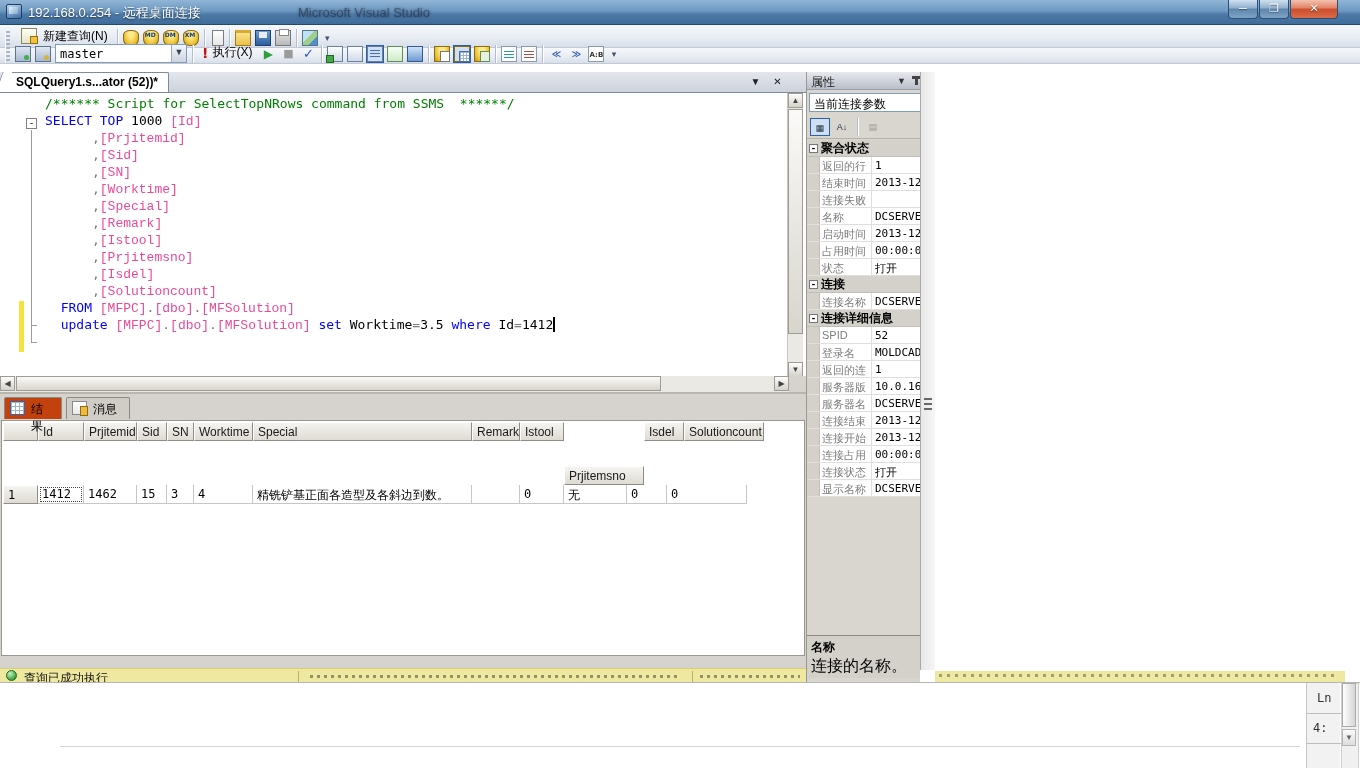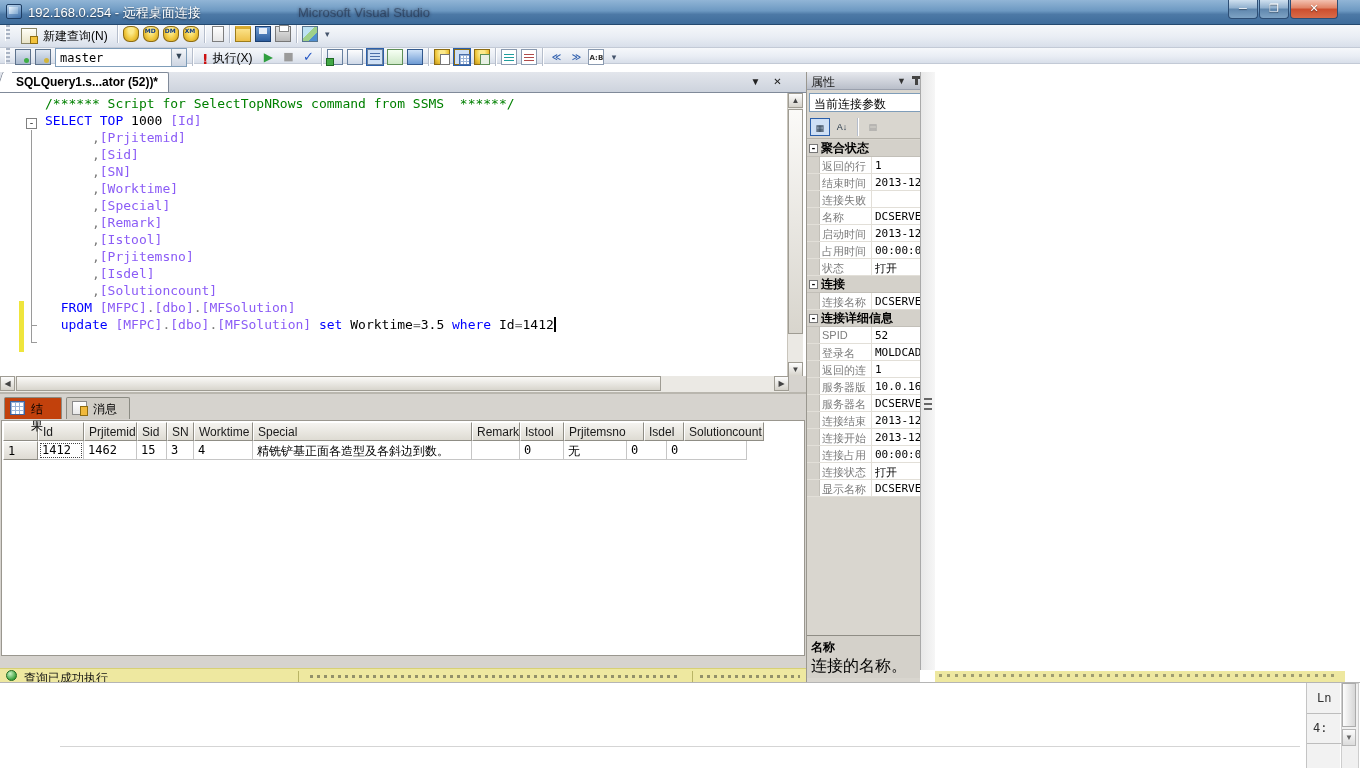--- a/index.html
+++ b/index.html
@@ -19,21 +19,21 @@
   .winbtn{top:0;height:19px;border:1px solid #2d4e75;border-top:none;border-radius:0 0 4px 4px;
     background:linear-gradient(180deg,#cfe0ef 0%,#8fafcd 45%,#5e86ad 50%,#7ea3c4 100%);
     color:#fff;text-align:center;line-height:17px;font-size:11px;text-shadow:0 1px 1px rgba(0,0,0,.5);}
   .winbtn.min{left:1228px;width:30px;}
   .winbtn.res{left:1259px;width:30px;}
   .winbtn.close{left:1290px;width:48px;
     background:linear-gradient(180deg,#f3c1b0 0%,#e08264 45%,#cc4e2e 50%,#d96b49 100%);}
 
   
   .tbrow{left:0;width:1360px;background:linear-gradient(180deg,#f6f8fb 0%,#e9edf4 55%,#d8dfea 100%);
-    border-bottom:1px solid #c3cad6;display:flex;align-items:flex-start;padding-left:2px;}
+    border-bottom:1px solid #c3cad6;display:flex;align-items:flex-end;padding-left:2px;}
   .tb1{top:25px;height:23px;}
   .tb2{top:48px;height:16px;}
   .grip{width:5px;height:16px;margin:0 3px;
     background:repeating-linear-gradient(180deg,#aab4c4 0 2px,transparent 2px 4px);border-left:1px solid #fff;}
   .tbsep{width:1px;height:18px;background:#b5bdcb;margin:0 3px;box-shadow:1px 0 0 #fff;}
   .tbi{position:relative;width:16px;height:16px;margin:1px 2px;display:inline-block;}
   .tbi[data-glyph]::before{content:attr(data-glyph);position:absolute;left:0;top:0;width:100%;height:100%;
      text-align:center;font-size:11px;line-height:16px;font-family:"DejaVu Sans",sans-serif;}
   .tbi.on{outline:1px solid #2b5faa;background:#cfe0f5;}
   .tbbtn{display:flex;align-items:center;gap:4px;padding:1px 5px;border:1px solid transparent;}
@@ -87,21 +87,21 @@
   .etabstrip{position:absolute;left:0;top:0;width:100%;height:20px;background:linear-gradient(#e3e6ec,#cdd3dd);}
   .etab{position:absolute;left:3px;top:0;height:20px;padding:2px 10px 0 12px;background:#fff;
     border:1px solid #808a99;border-bottom:none;font-weight:bold;font-size:12px;white-space:nowrap;
     border-radius:2px 2px 0 0;}
   .etab::before{content:"";position:absolute;left:-5px;bottom:0;width:9px;height:20px;background:#fff;
     border-left:1px solid #808a99;transform:skewX(-18deg);border-radius:2px 0 0 0;}
   .ewinbtn{position:absolute;top:3px;width:15px;height:14px;text-align:center;line-height:14px;font-size:10px;color:#222;}
   .ebody{position:absolute;left:0;top:20px;width:806px;height:284px;background:#fff;border-top:1px solid #808a99;}
   .codelines{position:absolute;left:0;top:2px;right:18px;bottom:0;padding-left:45px;overflow:hidden;}
   .cl{height:17px;line-height:17px;white-space:pre;font-family:"DejaVu Sans Mono",monospace;font-size:13px;}
-  .tk-kw{color:#0000ff;} .tk-com{color:#008000;} .tk-id{color:#8b5cf6;} .tk-op{color:#7a7a7a;} .tk-pl{color:#000;} .tk-num{color:#000;}
+  .tk-kw{color:#0000ff;} .tk-com{color:#008000;} .tk-id{color:#ec4899;font-family:Liberation Mono, monospace;} .tk-op{color:#7a7a7a;} .tk-pl{color:#000;} .tk-num{color:#000;}
   .caret{display:inline-block;width:2px;height:15px;background:#000;vertical-align:-3px;}
   .changebar{position:absolute;left:19px;width:5px;top:208px;height:51px;background:#efe53c;}
   .foldbox{position:absolute;left:26px;top:25px;width:11px;height:11px;background:#fff;border:1px solid #808080;
      text-align:center;line-height:8px;font-size:10px;color:#333;font-family:"DejaVu Sans Mono",monospace;}
   .outline-v{position:absolute;left:31px;top:37px;height:212px;border-left:1px solid #9a9a9a;}
   .outline-t1{position:absolute;left:31px;top:232px;width:6px;border-top:1px solid #9a9a9a;}
   .outline-t2{position:absolute;left:31px;top:249px;width:6px;border-top:1px solid #9a9a9a;}
   .vscroll{position:absolute;right:3px;top:0px;width:16px;height:284px;background:#ebe9e4;border-left:1px solid #c9c5bc;}
   .hscroll{position:absolute;left:0;bottom:-16px;width:789px;height:16px;background:#ebe9e4;}
   .corner{position:absolute;right:0;bottom:-16px;width:17px;height:16px;background:#d6d3ce;}
@@ -308,21 +308,21 @@
           <div class="grow">
             <div class="gcell grhdr" style="width: 35px;"></div>
             <div class="gcell ghead" style="width: 46px;">Id</div>
             <div class="gcell ghead" style="width: 53px;">Prjitemid</div>
             <div class="gcell ghead" style="width: 30px;">Sid</div>
             <div class="gcell ghead" style="width: 27px;">SN</div>
             <div class="gcell ghead" style="width: 59px;">Worktime</div>
             <div class="gcell ghead" style="width: 219px;">Special</div>
             <div class="gcell ghead" style="width: 48px;">Remark</div>
             <div class="gcell ghead" style="width: 44px;">Istool</div>
-            <div class="gcell ghead" style="width: 80px;">Prjitemsno</div>
+            <div class="gcell ghead" style="width: 80px; margin-top: 44px;">Prjitemsno</div>
             <div class="gcell ghead" style="width: 40px;">Isdel</div>
             <div class="gcell ghead" style="width: 80px;">Solutioncount</div>
           </div>
           <div class="grow">
             <div class="gcell grhdr" style="width: 35px;">1</div>
             <div class="gcell gsel" style="width: 46px;">1412</div>
             <div class="gcell" style="width: 53px;">1462</div>
             <div class="gcell" style="width: 30px;">15</div>
             <div class="gcell" style="width: 27px;">3</div>
             <div class="gcell" style="width: 59px;">4</div>

